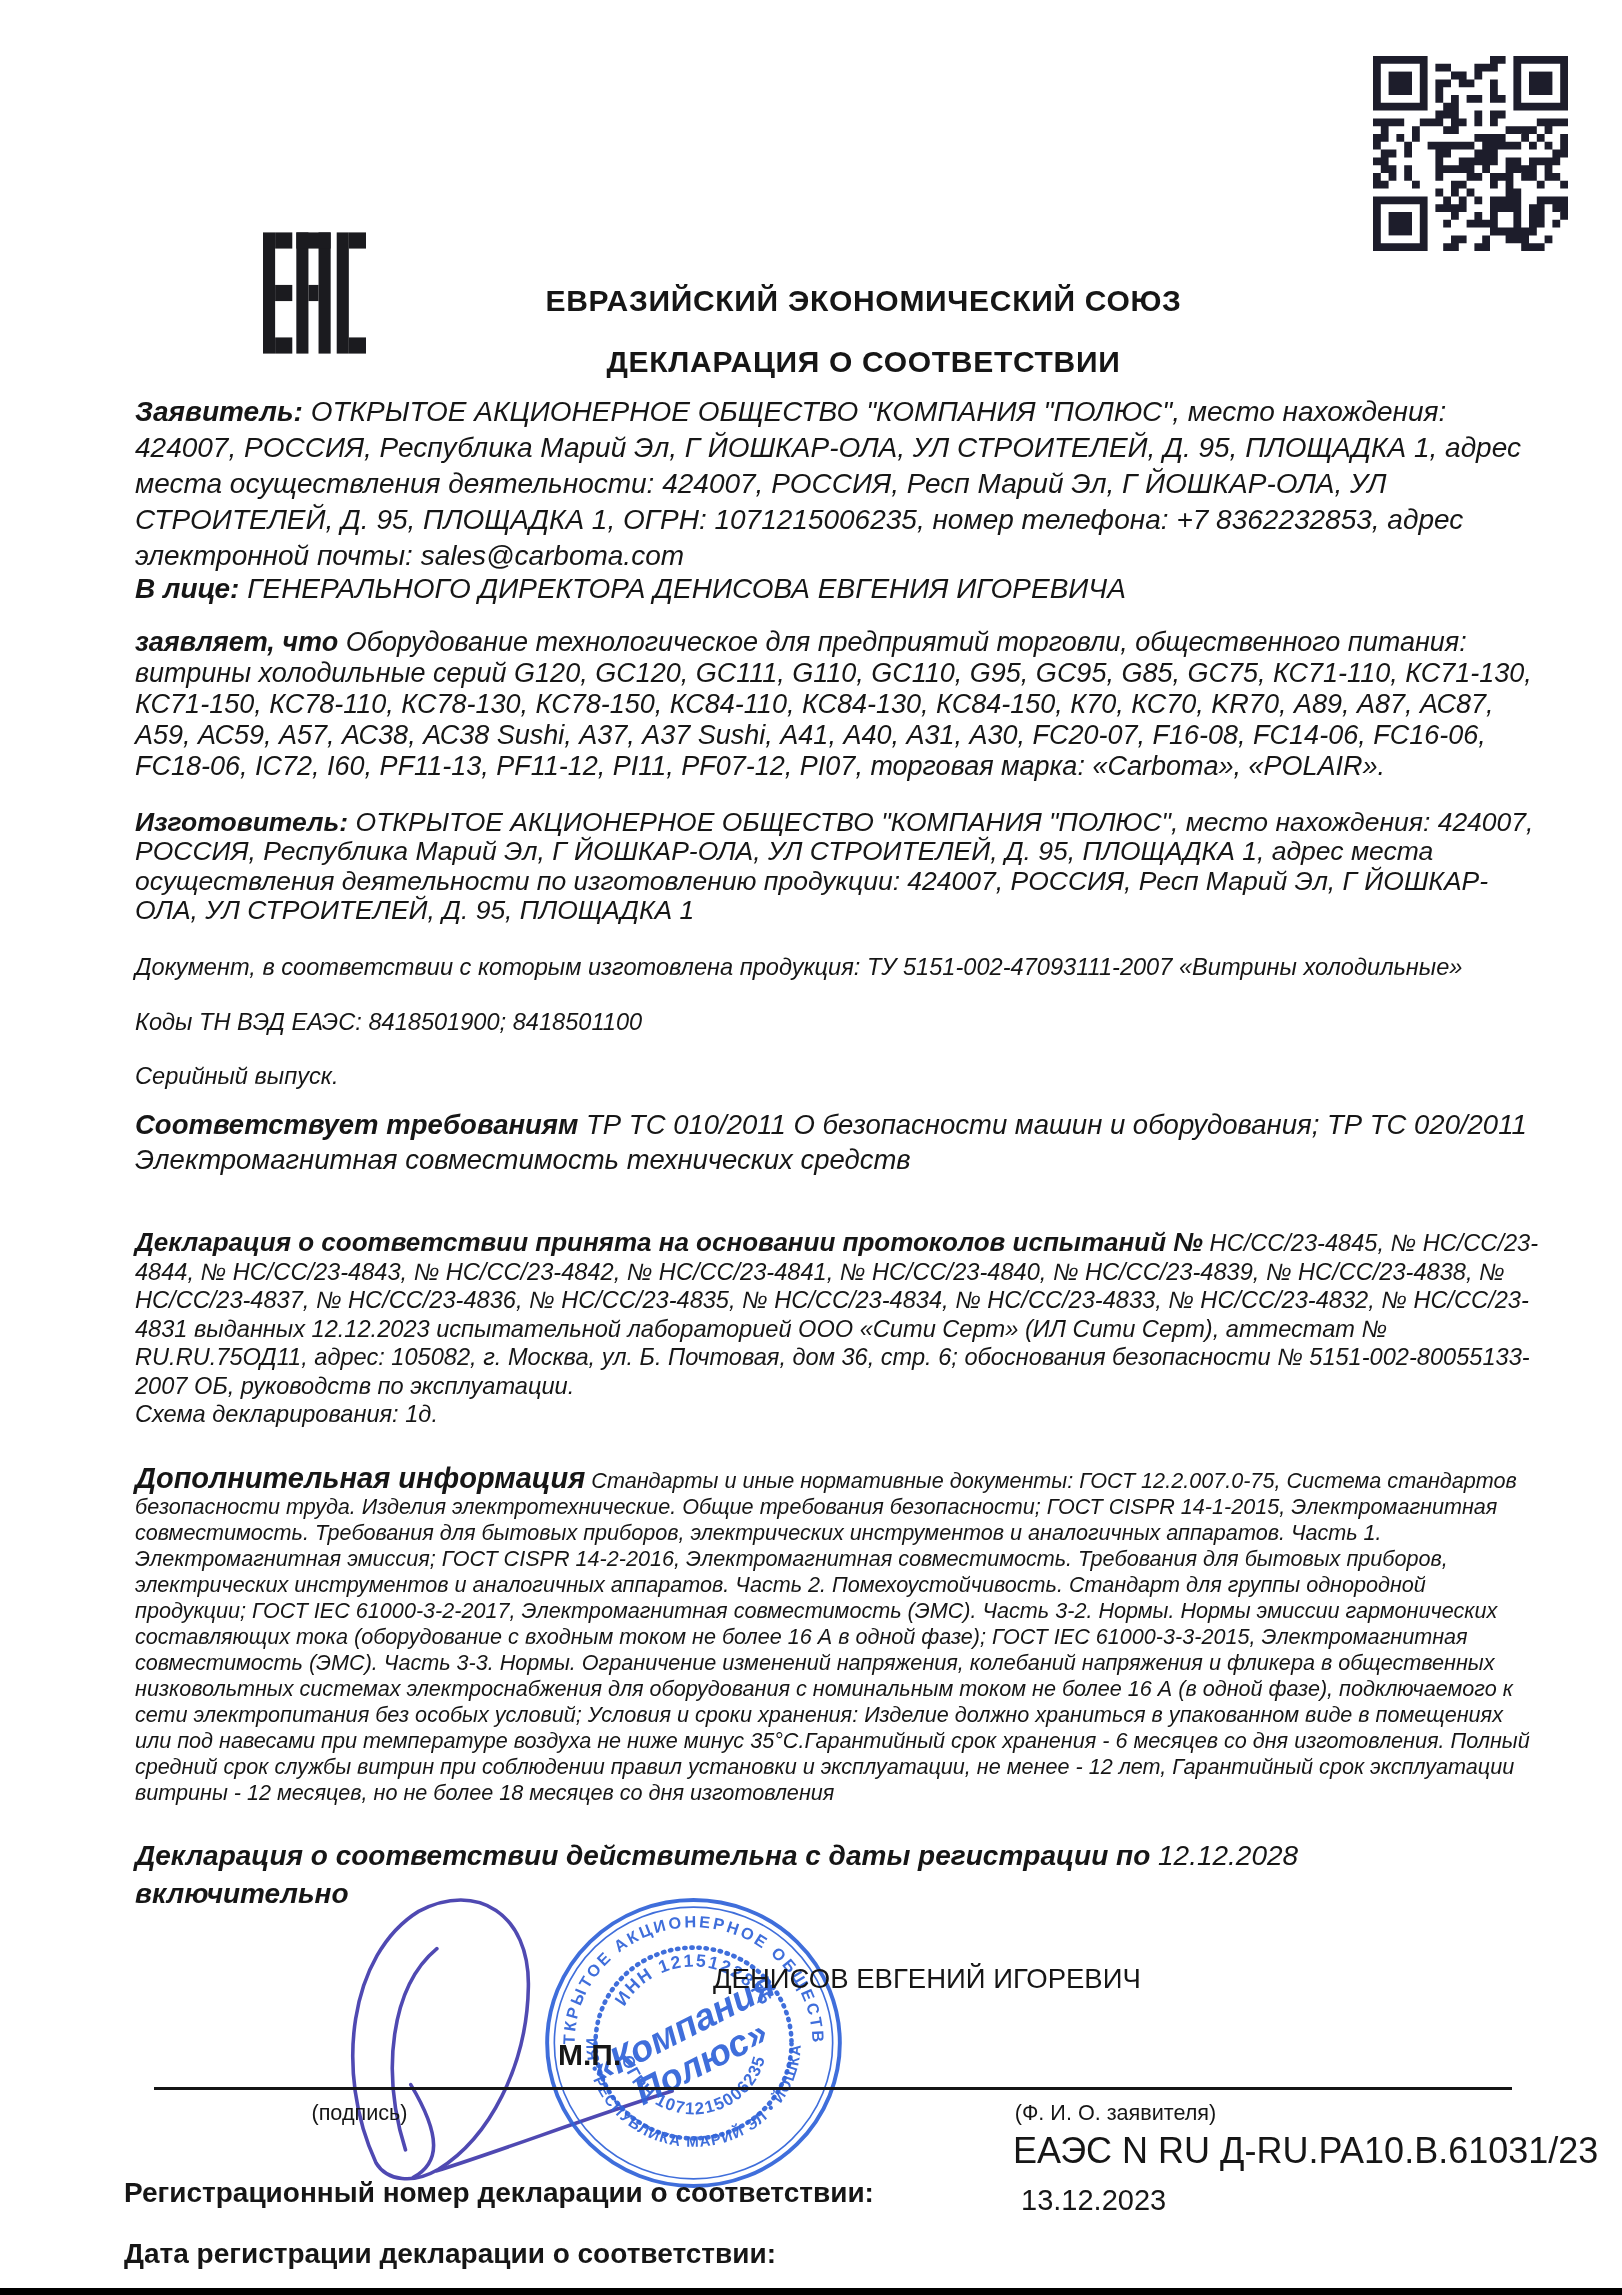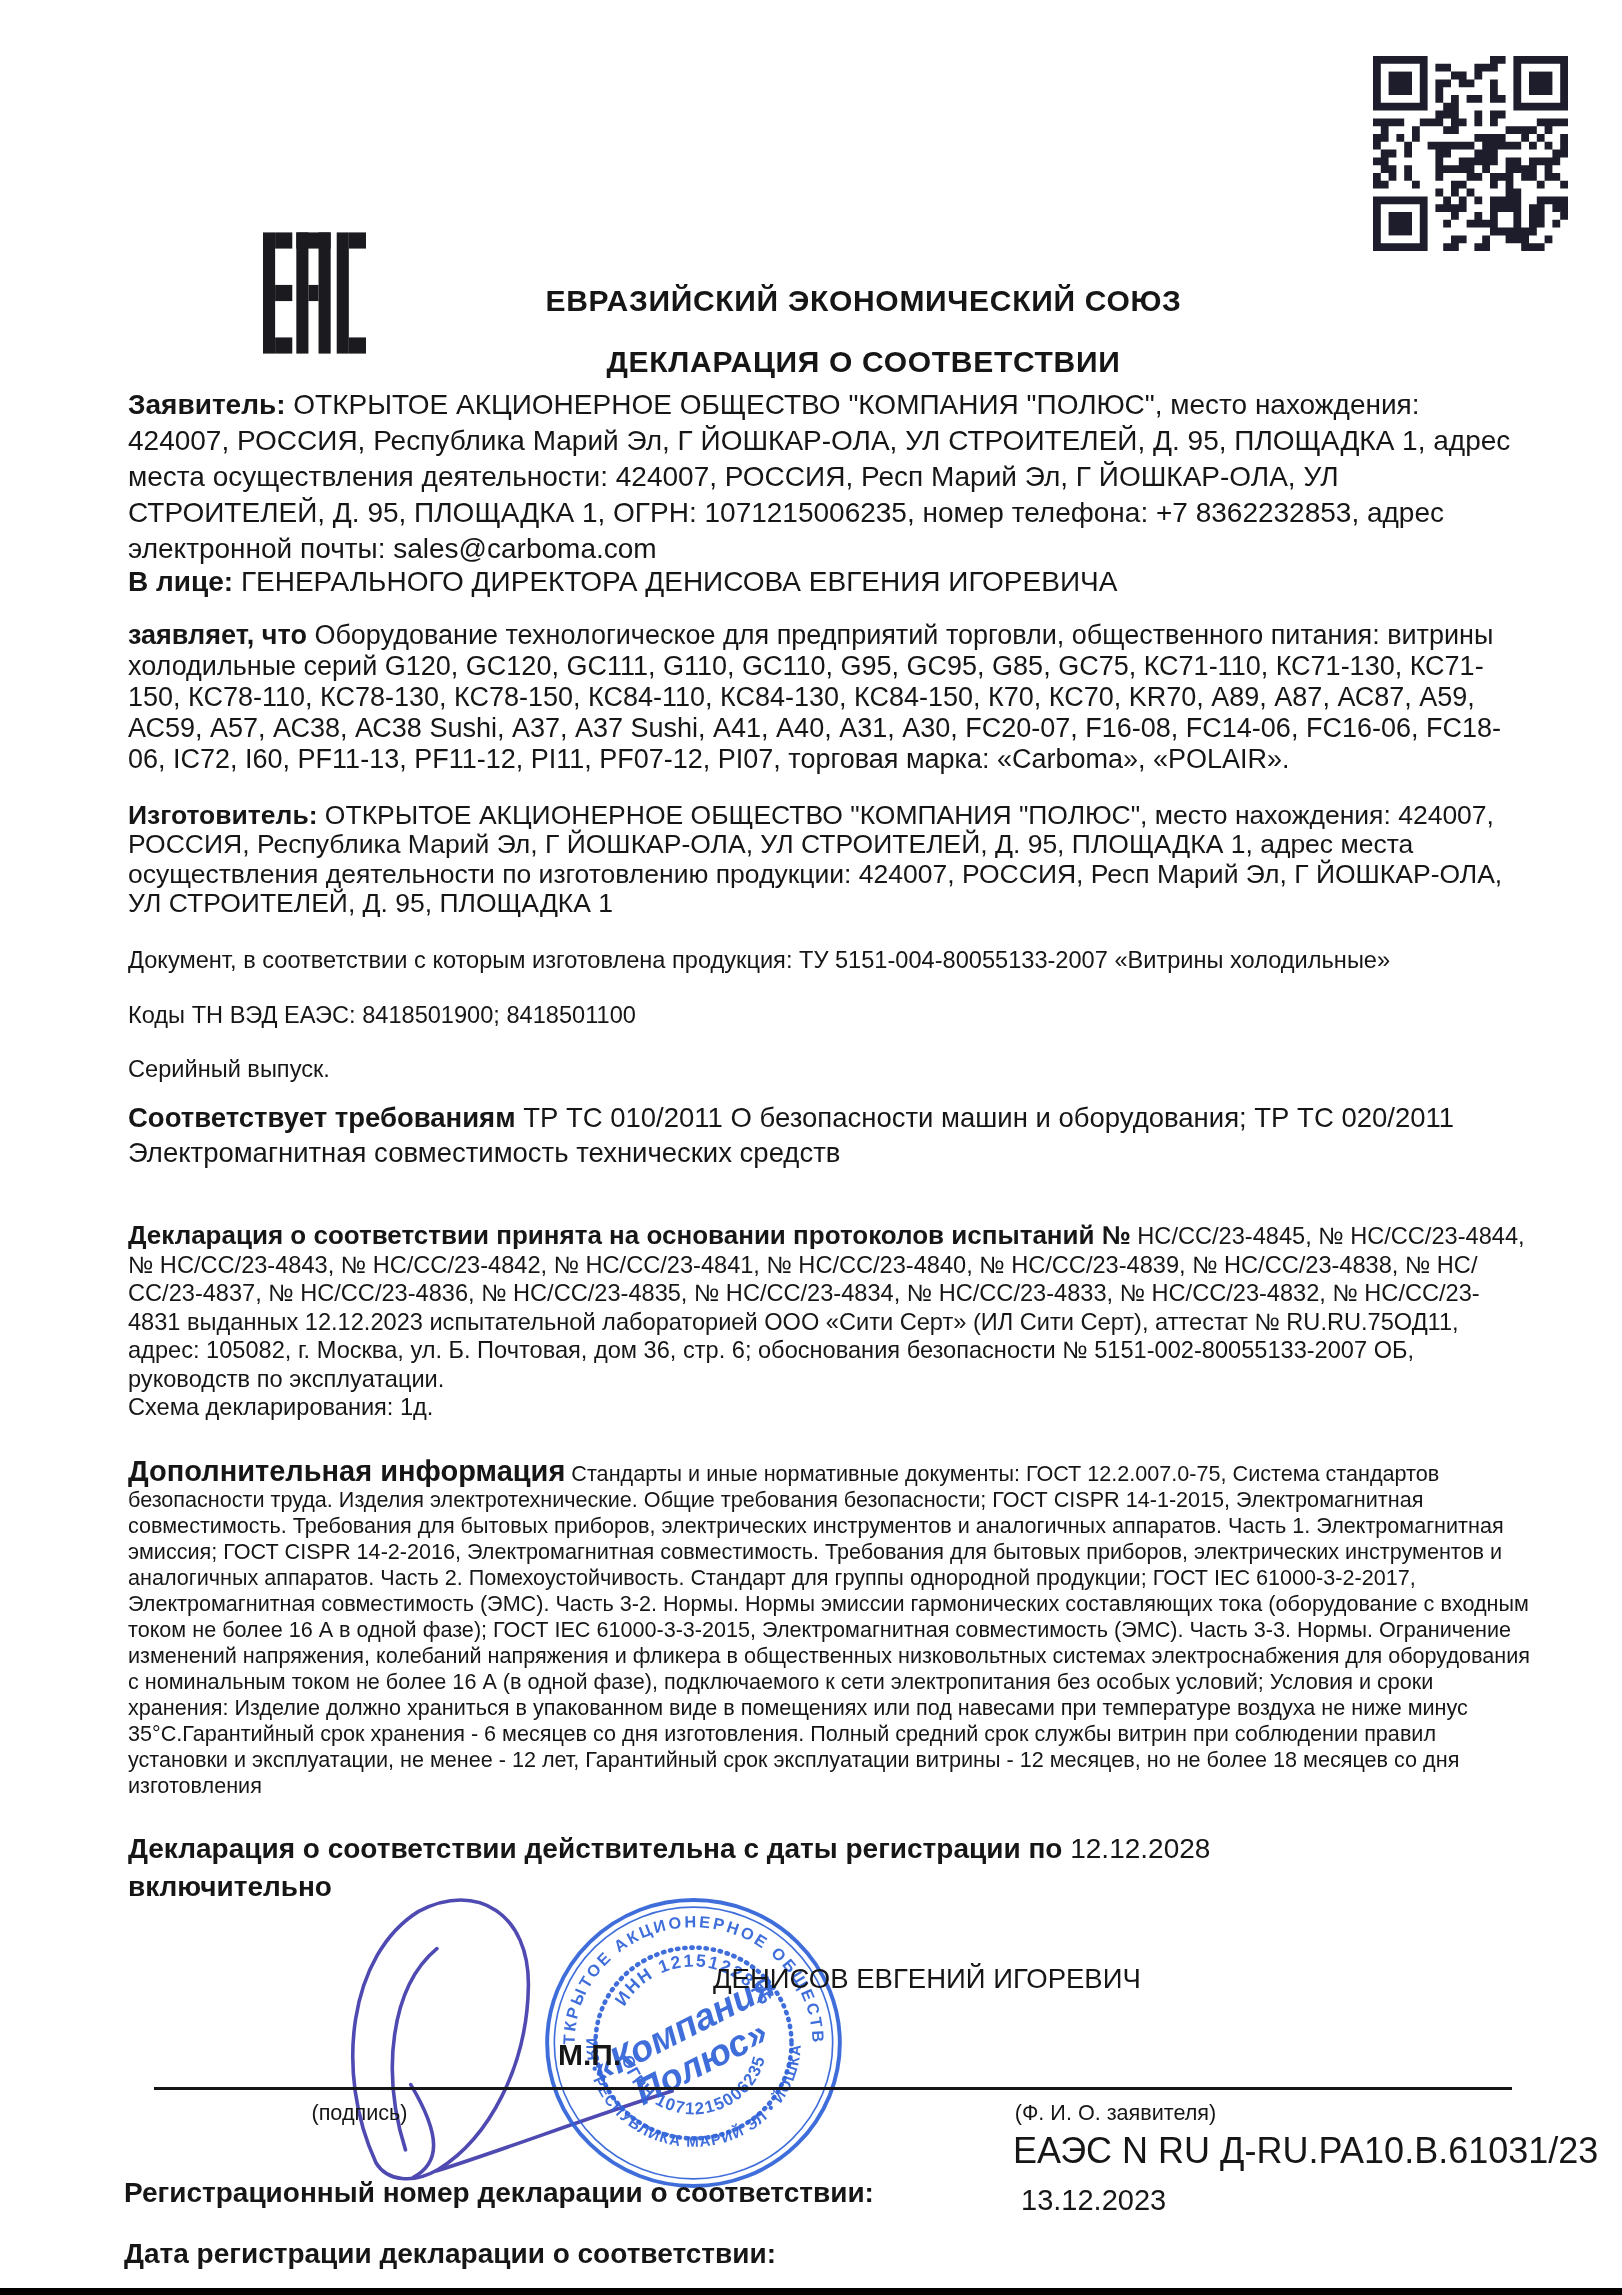--- a/index.html
+++ b/index.html
@@ -1,19 +1,19 @@
 <!DOCTYPE html>
 <html style="font-size:10.5px"><head>
 <meta charset="utf-8">
 <style>
   html,body{margin:0;padding:0;background:#9a9a9a;}
   .page{position:relative;width:1623px;height:2295px;background:#ffffff;
         font-family:"Liberation Sans","DejaVu Sans",sans-serif;color:#161616;overflow:hidden;}
   .abs{position:absolute;}
-  p{margin:4px;}
+  p{margin:11px;font-style:italic;}
   .b{font-weight:700;}
   .titles{left:157px;width:1413px;text-align:center;font-weight:700;font-size:30px;letter-spacing:0.7px;margin-top:24px;}
   .body43{font-size:28px;line-height:36px;}
   .body41{font-size:27px;line-height:31px;}
   .body40{font-size:26.5px;line-height:29.4px;}
   .small36{font-size:23.6px;line-height:29px;}
   .basis{font-size:23.6px;line-height:28.5px;}
   .addl{font-size:21.6px;line-height:26px;}
   .addl .lead{font-size:29px;font-weight:700;}
   .validity{font-size:28px;line-height:38px;font-weight:700;}
@@ -73,21 +73,21 @@
   </p>
 
   <p class="abs body41" style="left:124px;top:616px;width:1400px;">
     <span class="b">заявляет, что</span><span>  Оборудование технологическое для предприятий торговли, общественного питания: витрины холодильные серий G120, GC120, GC111, G110, GC110, G95, GC95, G85, GC75, КС71-110, КС71-130, КС71-150, КС78-110, КС78-130, КС78-150, КС84-110, КС84-130, КС84-150, К70, КС70, KR70, А89, А87, АС87, А59, АС59, А57, АС38, АС38 Sushi, А37, А37 Sushi, А41, А40, А31, А30, FC20-07, F16-08, FC14-06, FC16-06, FC18-06, IC72, I60, PF11-13, PF11-12, PI11, PF07-12, PI07, торговая марка: «Carboma», «POLAIR».</span>
   </p>
 
   <p class="abs body40" style="left:124px;top:797px;width:1400px;">
     <span class="b">Изготовитель:</span><span> ОТКРЫТОЕ АКЦИОНЕРНОЕ ОБЩЕСТВО "КОМПАНИЯ "ПОЛЮС", место нахождения: 424007, РОССИЯ, Республика Марий Эл, Г ЙОШКАР-ОЛА, УЛ СТРОИТЕЛЕЙ, Д. 95, ПЛОЩАДКА 1, адрес места осуществления деятельности по изготовлению продукции: 424007, РОССИЯ, Респ Марий Эл, Г ЙОШКАР-ОЛА, УЛ СТРОИТЕЛЕЙ, Д. 95, ПЛОЩАДКА 1</span>
   </p>
 
-  <p class="abs small36" style="left:124px;top:942px;width:1407px;">Документ, в соответствии с которым изготовлена продукция: ТУ 5151-004-80055133-2007 «Витрины холодильные»</p>
+  <p class="abs small36" style="left:124px;top:942px;width:1407px;">Документ, в соответствии с которым изготовлена продукция: ТУ 5151-002-47093111-2007 «Витрины холодильные»</p>
   <p class="abs small36" style="left:124px;top:997px;width:1407px;">Коды ТН ВЭД ЕАЭС: 8418501900; 8418501100</p>
   <p class="abs small36" style="left:124px;top:1051px;width:1407px;">Серийный выпуск.</p>
 
   <p class="abs" style="left:124px;top:1096px;width:1400px;font-size:27.5px;line-height:35px;">
     <span class="b">Соответствует требованиям</span><span>  ТР ТС 010/2011 О безопасности машин и оборудования; ТР ТС 020/2011 Электромагнитная совместимость технических средств</span>
   </p>
 
   <p class="abs basis" style="left:124px;top:1217px;width:1404px;">
     <span class="b" style="font-size:26px;">Декларация о соответствии принята на основании протоколов испытаний №</span><span> НС/СС/23-4845, № НС/СС/23-4844, № НС/СС/23-4843, № НС/СС/23-4842, № НС/СС/23-4841, № НС/СС/23-4840, № НС/СС/23-4839, № НС/СС/23-4838, № НС/СС/23-4837, № НС/СС/23-4836, № НС/СС/23-4835, № НС/СС/23-4834, № НС/СС/23-4833, № НС/СС/23-4832, № НС/СС/23-4831 выданных 12.12.2023 испытательной лабораторией ООО «Сити Серт» (ИЛ Сити Серт), аттестат № RU.RU.75ОД11, адрес: 105082, г. Москва, ул. Б. Почтовая, дом 36, стр. 6; обоснования безопасности № 5151-002-80055133-2007 ОБ, руководств по эксплуатации.</span>
     <span style="display:block;">Схема декларирования: 1д.</span>

